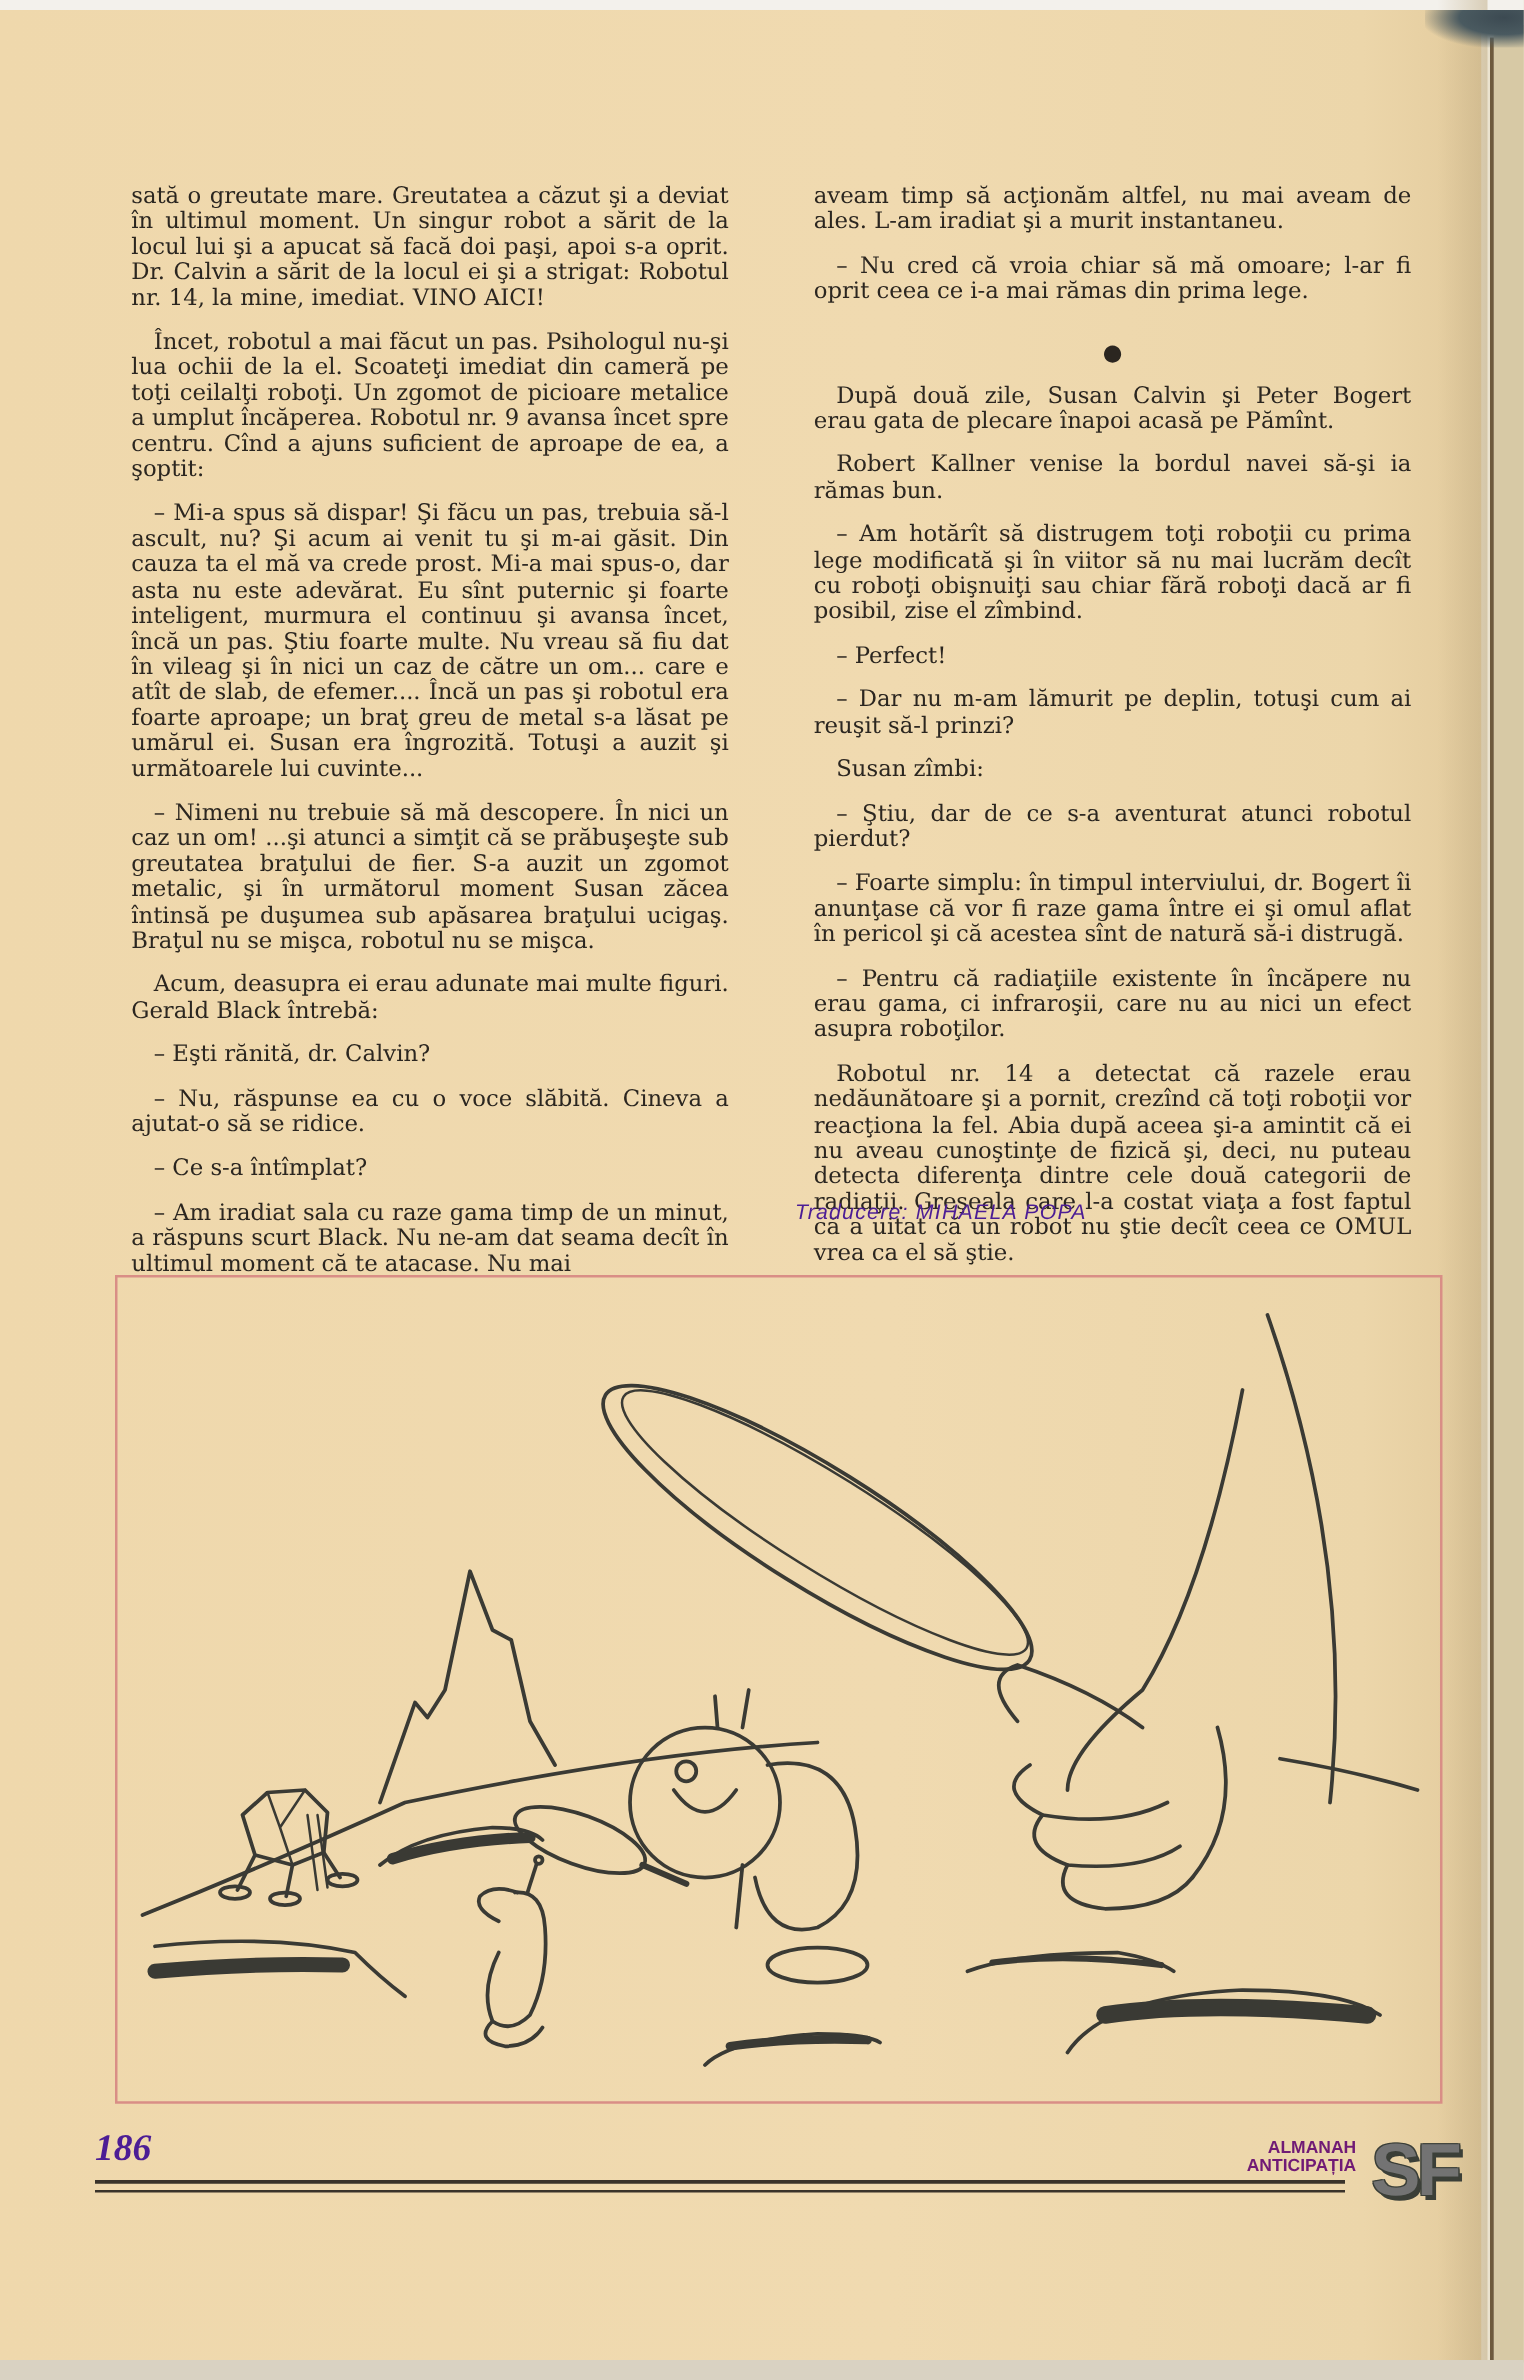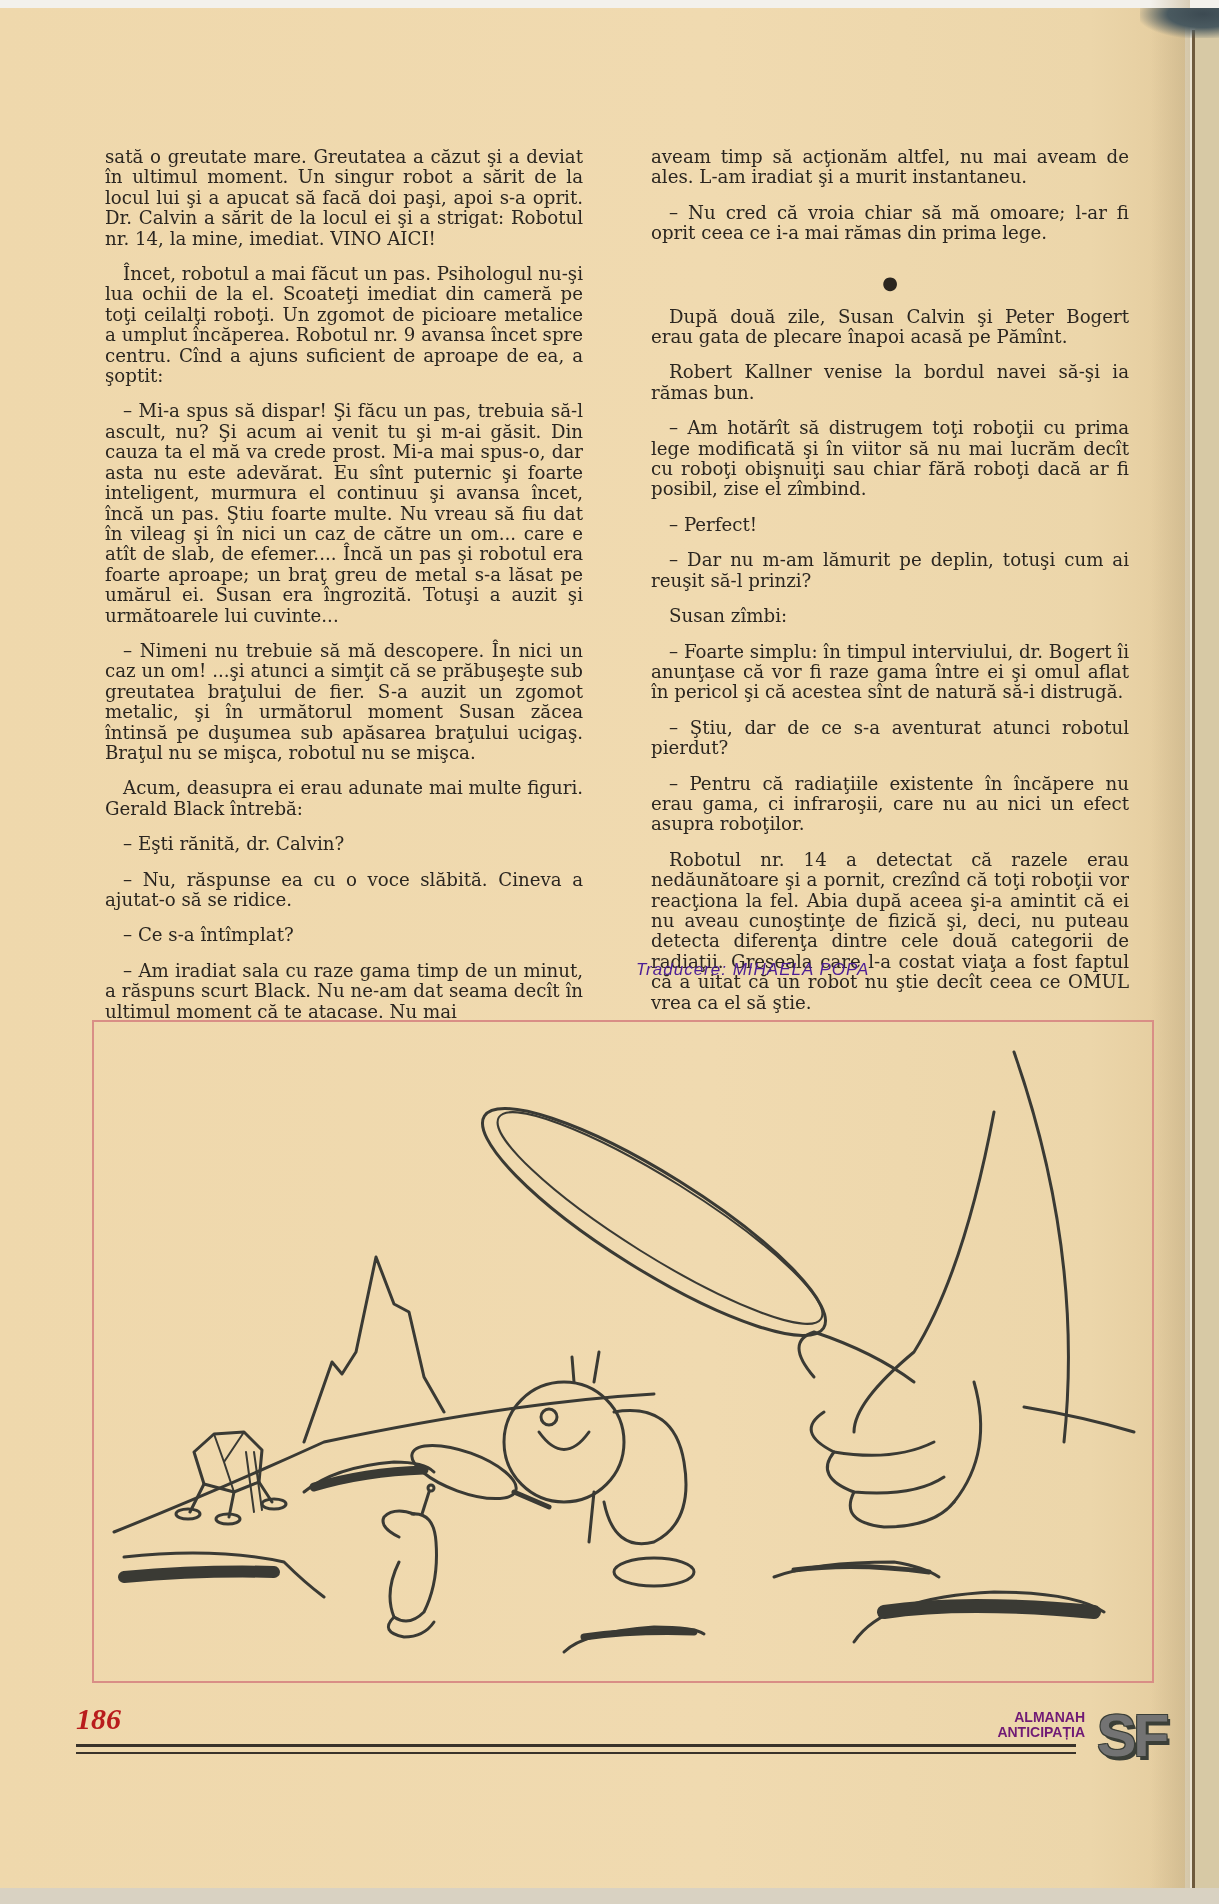--- a/index.html
+++ b/index.html
@@ -41,21 +41,21 @@
     .frame {
       position:absolute; left: 92px; top: 1020px; width: 1062px; height: 663px;
       border: 2px solid #d98e86;
       box-sizing: border-box;
     }
     .frame svg { position:absolute; left:0; top:0; }
 
     .folio {
       position:absolute; left: 76px; top: 1702px;
       font-family: "Liberation Serif", serif; font-style: italic; font-weight: bold;
-      font-size: 30px; color:#b91c1c;
+      font-size: 30px; color:#4c1d95;
     }
     .rule1 { position:absolute; left:76px; top:1744px; width:1000px; height:3px; background:#3a332a; }
     .rule2 { position:absolute; left:76px; top:1752px; width:1000px; height:2px; background:#3a332a; }
     .brand {
       position:absolute; left: 985px; top: 1710px; text-align:right;
       font-family: "Liberation Sans", sans-serif; font-weight: bold; font-size: 14px;
       line-height: 15px; color:#701a75; width: 100px;
     }
     .logo {
       position:absolute; left: 1097px; top: 1708px; width: 56px; height: 62px;
@@ -90,22 +90,22 @@
 <div class="col right">
   <p>aveam timp să acţionăm altfel, nu mai aveam de ales. L-am iradiat şi a murit instantaneu.</p>
   <p class="ind">– Nu cred că vroia chiar să mă omoare; l-ar fi oprit ceea ce i-a mai rămas din prima lege.</p>
   <div class="bullet">●</div>
   <p class="ind">După două zile, Susan Calvin şi Peter Bogert erau gata de plecare înapoi acasă pe Pămînt.</p>
   <p class="ind">Robert Kallner venise la bordul navei să-şi ia rămas bun.</p>
   <p class="ind">– Am hotărît să distrugem toţi roboţii cu prima lege modificată şi în viitor să nu mai lucrăm decît cu roboţi obişnuiţi sau chiar fără roboţi dacă ar fi posibil, zise el zîmbind.</p>
   <p class="ind">– Perfect!</p>
   <p class="ind">– Dar nu m-am lămurit pe deplin, totuşi cum ai reuşit să-l prinzi?</p>
   <p class="ind">Susan zîmbi:</p>
+  <p class="ind">– Ştiu, dar de ce s-a aventurat atunci robotul pierdut?</p>
   <p class="ind">– Foarte simplu: în timpul interviului, dr. Bogert îi anunţase că vor fi raze gama între ei şi omul aflat în pericol şi că acestea sînt de natură să-i distrugă.</p>
-  <p class="ind">– Ştiu, dar de ce s-a aventurat atunci robotul pierdut?</p>
   <p class="ind">– Pentru că radiaţiile existente în încăpere nu erau gama, ci infraroşii, care nu au nici un efect asupra roboţilor.</p>
   <p class="ind">Robotul nr. 14 a detectat că razele erau nedăunătoare şi a pornit, crezînd că toţi roboţii vor reacţiona la fel. Abia după aceea şi-a amintit că ei nu aveau cunoştinţe de fizică şi, deci, nu puteau detecta diferenţa dintre cele două categorii de radiaţii. Greşeala care l-a costat viaţa a fost faptul că a uitat că un robot nu ştie decît ceea ce OMUL vrea ca el să ştie.</p>
 </div>
 
 <div class="credit">Traducere: MIHAELA POPA</div>
 
 <div class="frame">
   <svg width="1058" height="659" viewBox="0 0 1058 659" fill="none" stroke="#3a3a34" stroke-width="3" stroke-linecap="round" stroke-linejoin="round">
 
     <path d="M 20 510 Q 120 470 230 420 Q 420 380 560 372"></path>

